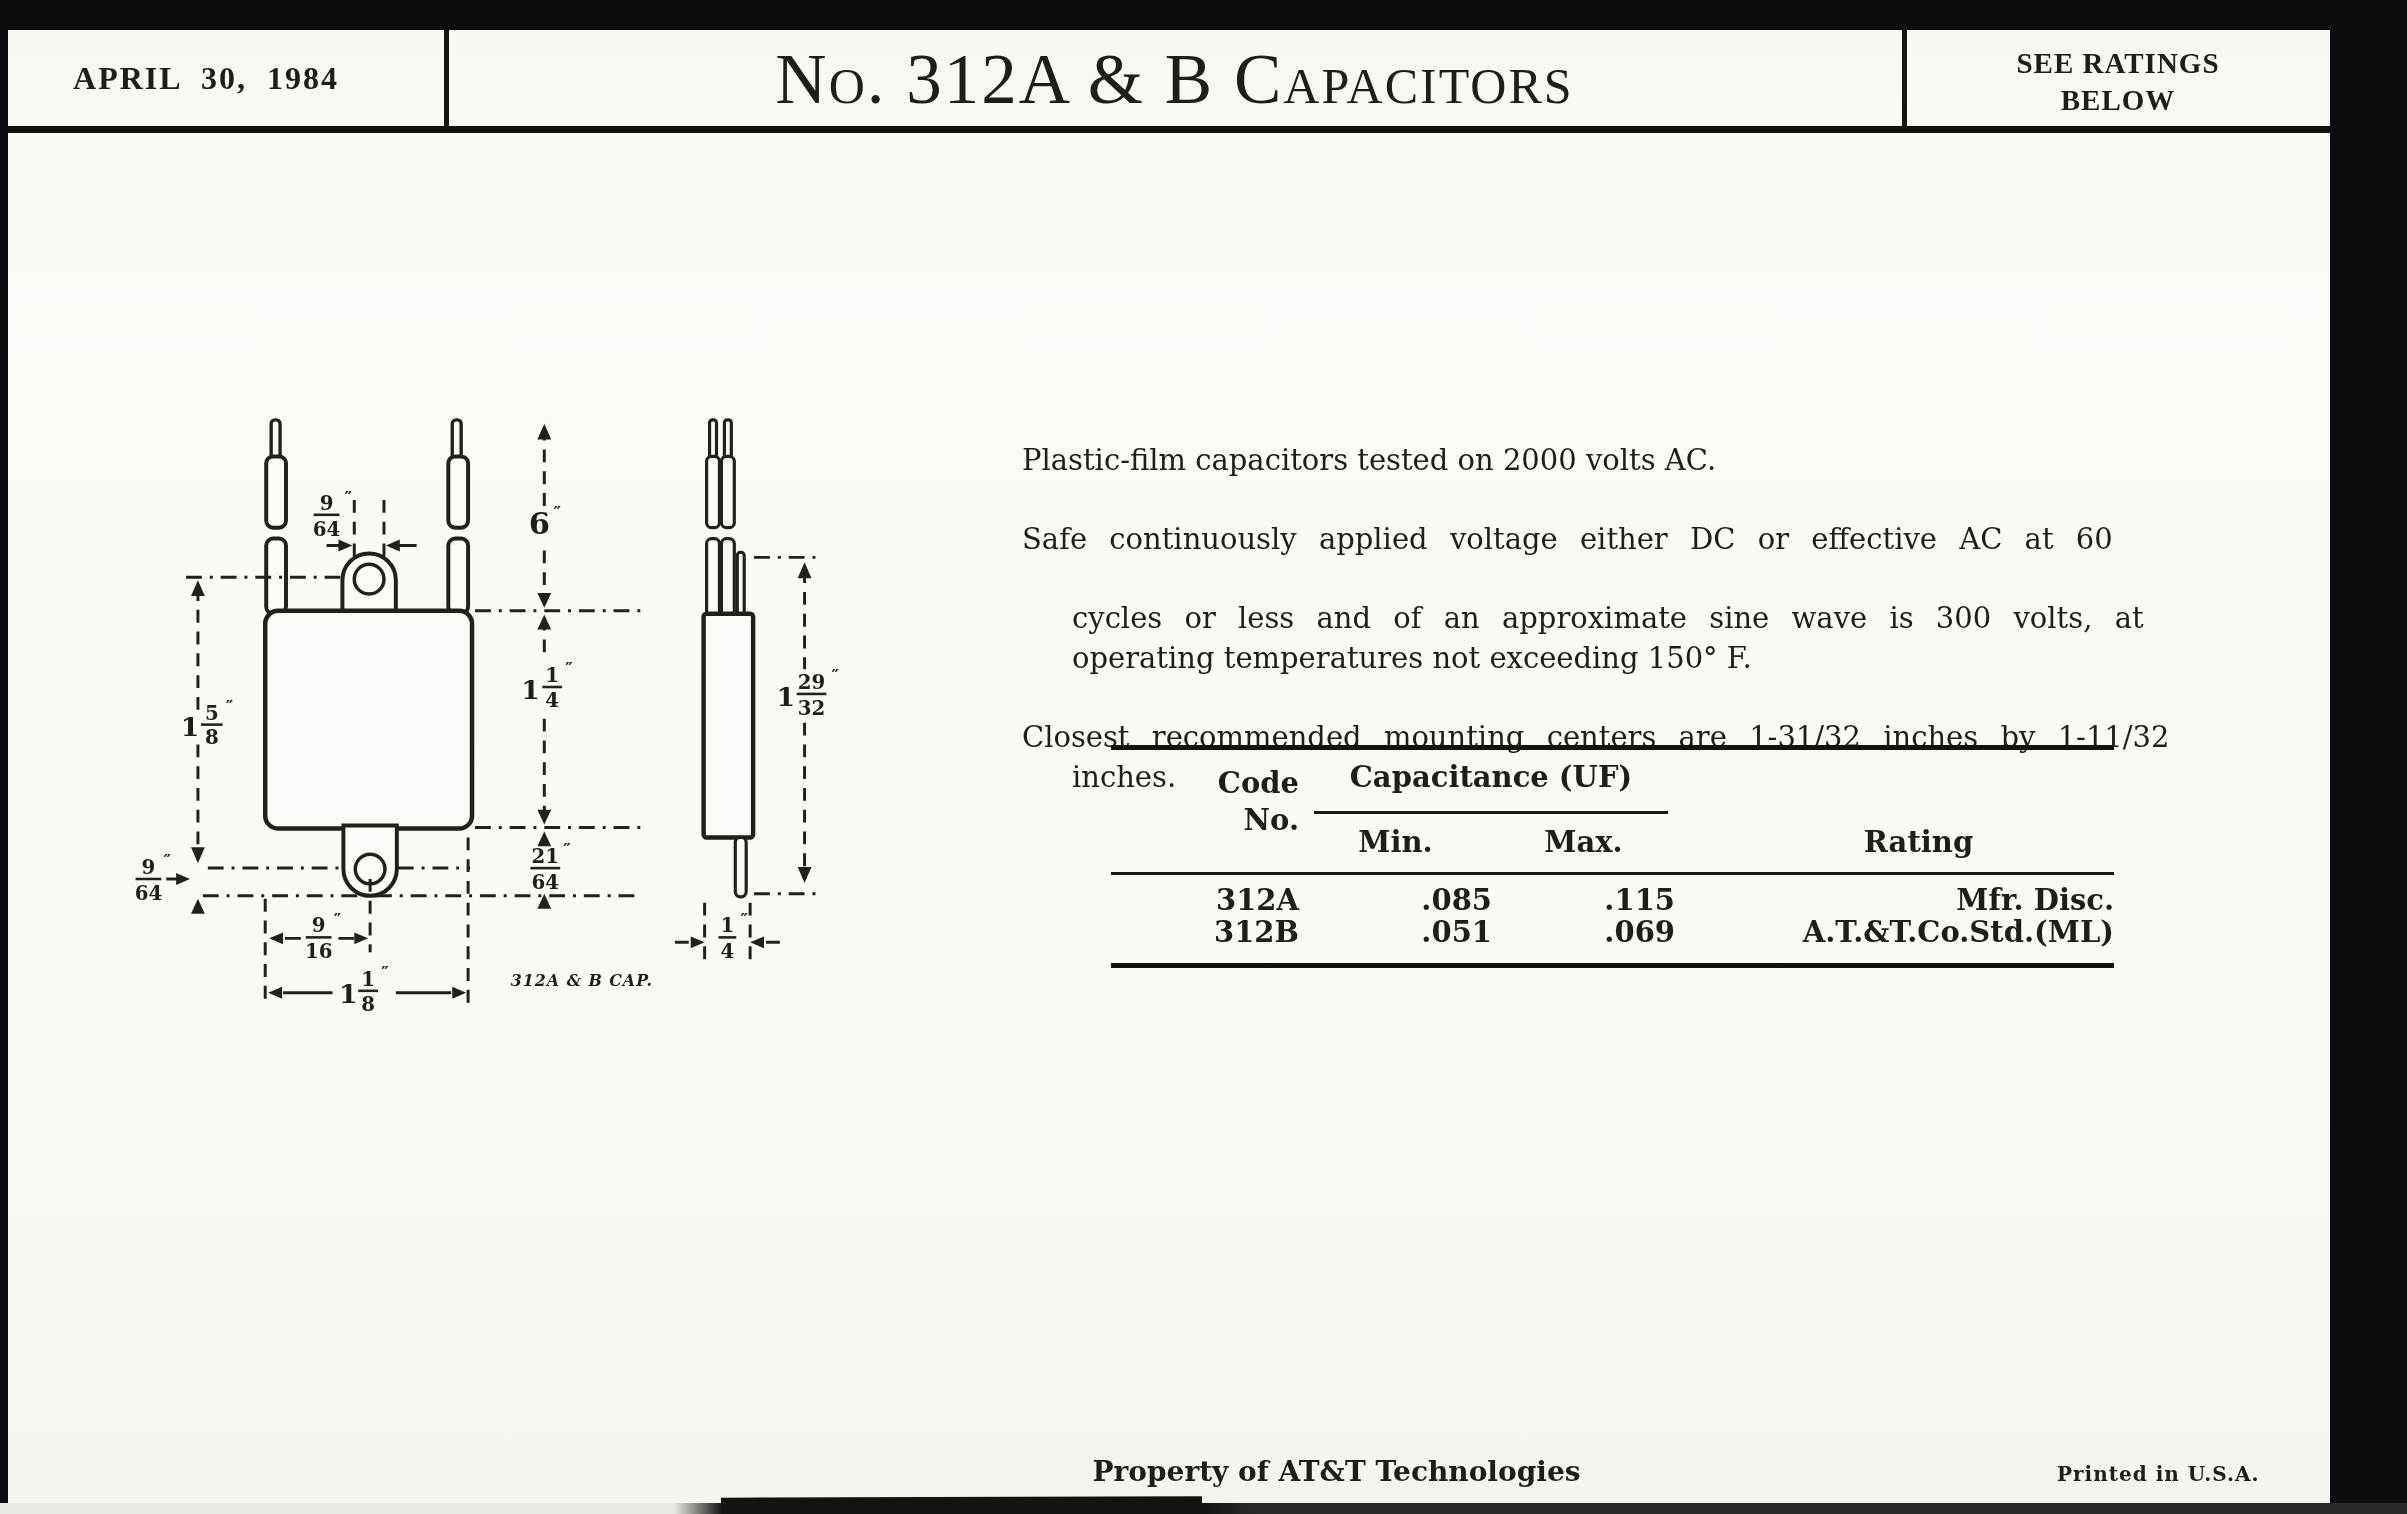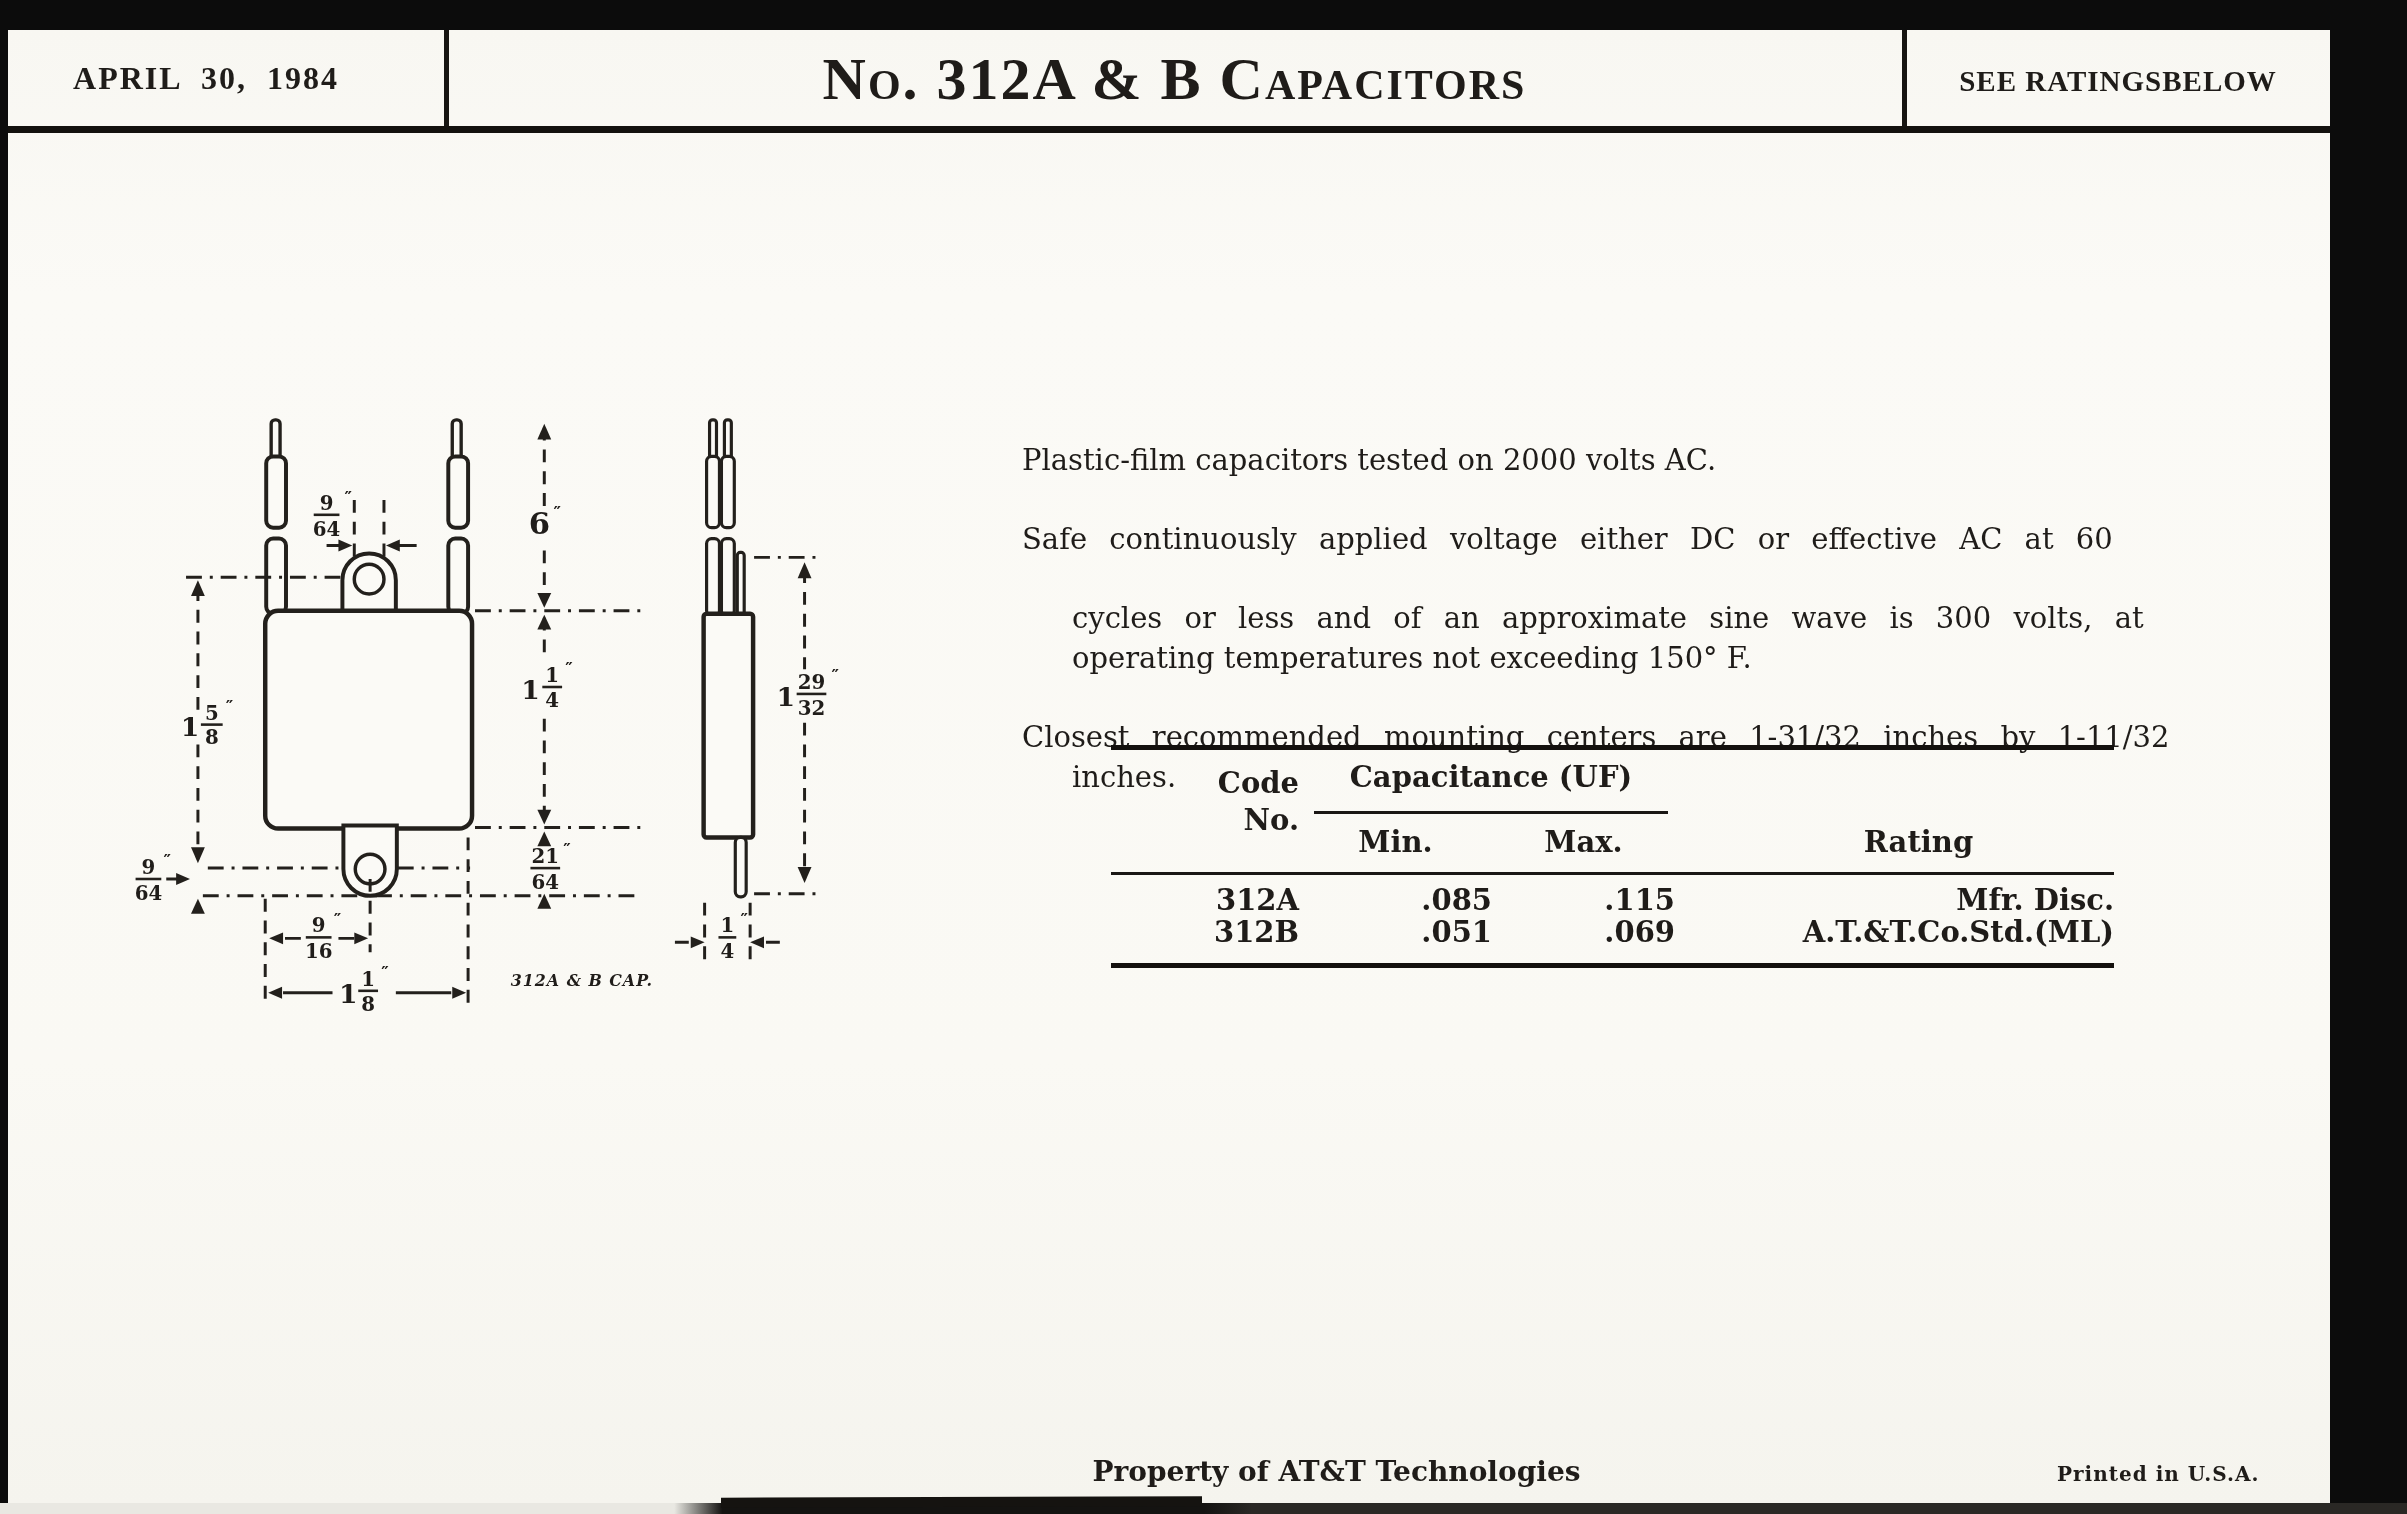--- a/index.html
+++ b/index.html
@@ -18,24 +18,24 @@
   
   .hdr-date{position:absolute;left:8px;top:30px;width:396px;height:96px;
             display:flex;align-items:center;justify-content:center;
             font-family:"Liberation Serif",serif;font-weight:bold;font-size:32px;
             letter-spacing:2px;word-spacing:10px;}
   .hdr-div{position:absolute;top:30px;width:5px;height:96px;background:#171512;}
   .hdr-div.d1{left:444px;}
   .hdr-div.d2{left:1902px;}
   .hdr-title{position:absolute;left:448px;top:30px;width:1453px;height:98px;
              display:flex;align-items:center;justify-content:center;
-             font-family:"Liberation Serif",serif;font-weight:bold;font-size:60px;
+             font-family:"Liberation Serif",serif;font-weight:normal;font-size:71px;
              font-variant:small-caps;letter-spacing:2px;}
   .hdr-ratings{position:absolute;left:1907px;top:36px;width:422px;height:91px;
-               display:flex;flex-direction:row;align-items:center;justify-content:center;
+               display:flex;flex-direction:column;align-items:center;justify-content:center;
                font-family:"Liberation Serif",serif;font-weight:bold;font-size:29px;
                letter-spacing:1px;line-height:37px;}
   .hdr-rule{position:absolute;left:8px;top:126px;width:2322px;height:7px;background:#13110e;}
 
   
   .notes{position:absolute;left:1022px;top:440px;width:1255px;}
   .note{margin-bottom:15px;font-size:29px;line-height:40px;}
   .note .line{padding-left:50px;}
   .note .line:first-child{padding-left:0;}
   .note .line.stretch{word-spacing:0.45em;margin-top:39px;}

